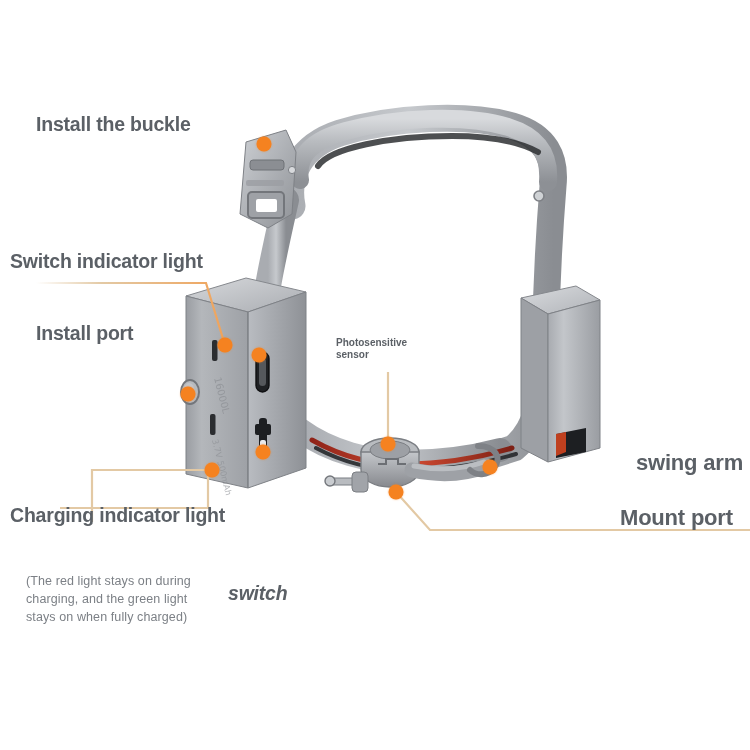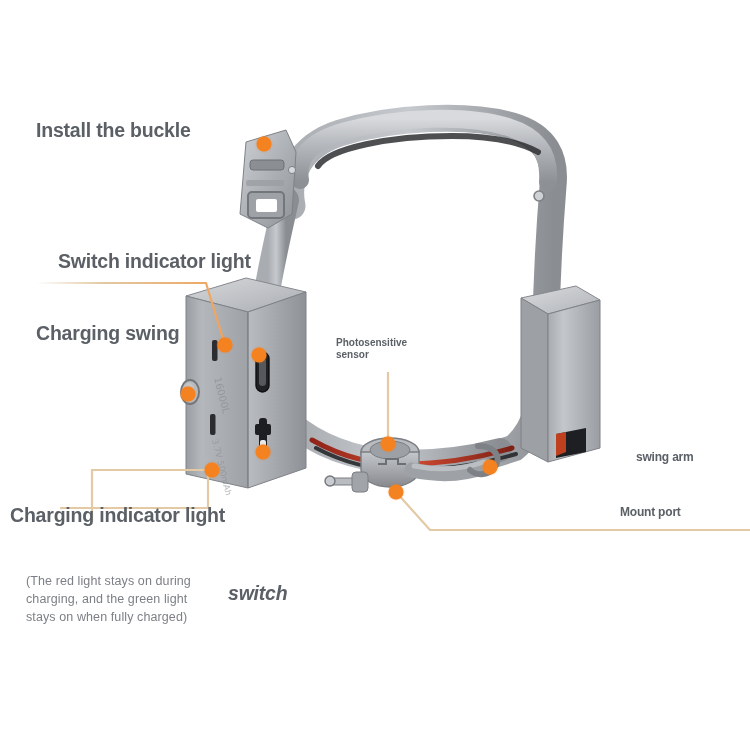--- a/index.html
+++ b/index.html
@@ -30,21 +30,21 @@
   
   .label{
     position:absolute;
     color:#5b6066;
     font-weight:bold;
     letter-spacing:-0.2px;
     white-space:nowrap;
     line-height:1.18;
   }
   .lbl-lg{font-size:19.5px;}
-  .lbl-md{font-size:12px;}
+  .lbl-md{font-size:22px;}
   .lbl-sm{font-size:10px;letter-spacing:0;}
   .note{
     position:absolute;
     color:#7c8086;
     font-size:12.5px;
     font-weight:normal;
     line-height:1.42;
     width:190px;
     letter-spacing:.1px;
     margin-top:34px;
@@ -243,25 +243,25 @@
   <div class="dot" style="left:264px;top:144px;"></div>
   <div class="dot" style="left:225px;top:345px;"></div>
   <div class="dot" style="left:259px;top:355px;"></div>
   <div class="dot" style="left:188px;top:394px;"></div>
   <div class="dot" style="left:212px;top:470px;"></div>
   <div class="dot" style="left:263px;top:452px;"></div>
   <div class="dot" style="left:388px;top:444px;"></div>
   <div class="dot" style="left:490px;top:467px;"></div>
   <div class="dot" style="left:396px;top:492px;"></div>
 
-  <div class="label lbl-lg" style="left:36px;top:113px;margin-top:6px;">Install the buckle</div>
-
-  <div class="label lbl-lg" style="left:10px;top:250px;margin-left:48px;">Switch indicator light</div>
-
-  <div class="label lbl-lg" style="left:36px;top:322px;">Charging swing</div>
+  <div class="label lbl-lg" style="left:36px;top:113px;">Install the buckle</div>
+
+  <div class="label lbl-lg" style="left:10px;top:250px;">Switch indicator light</div>
+
+  <div class="label lbl-lg" style="left:36px;top:322px;">Install port</div>
 
 
 
   <div class="label lbl-lg" style="left:10px;top:504px;text-align:right;">Charging indicator light</div>
 
   <div class="note" style="left:26px;top:539px;">(The red light stays on during charging, and the green light stays on when fully charged)</div>
 
   <div class="label lbl-lg" style="left:228px;top:582px;font-style:italic;">switch</div>
 
   <div class="label lbl-sm" style="left:336px;top:337px;">

